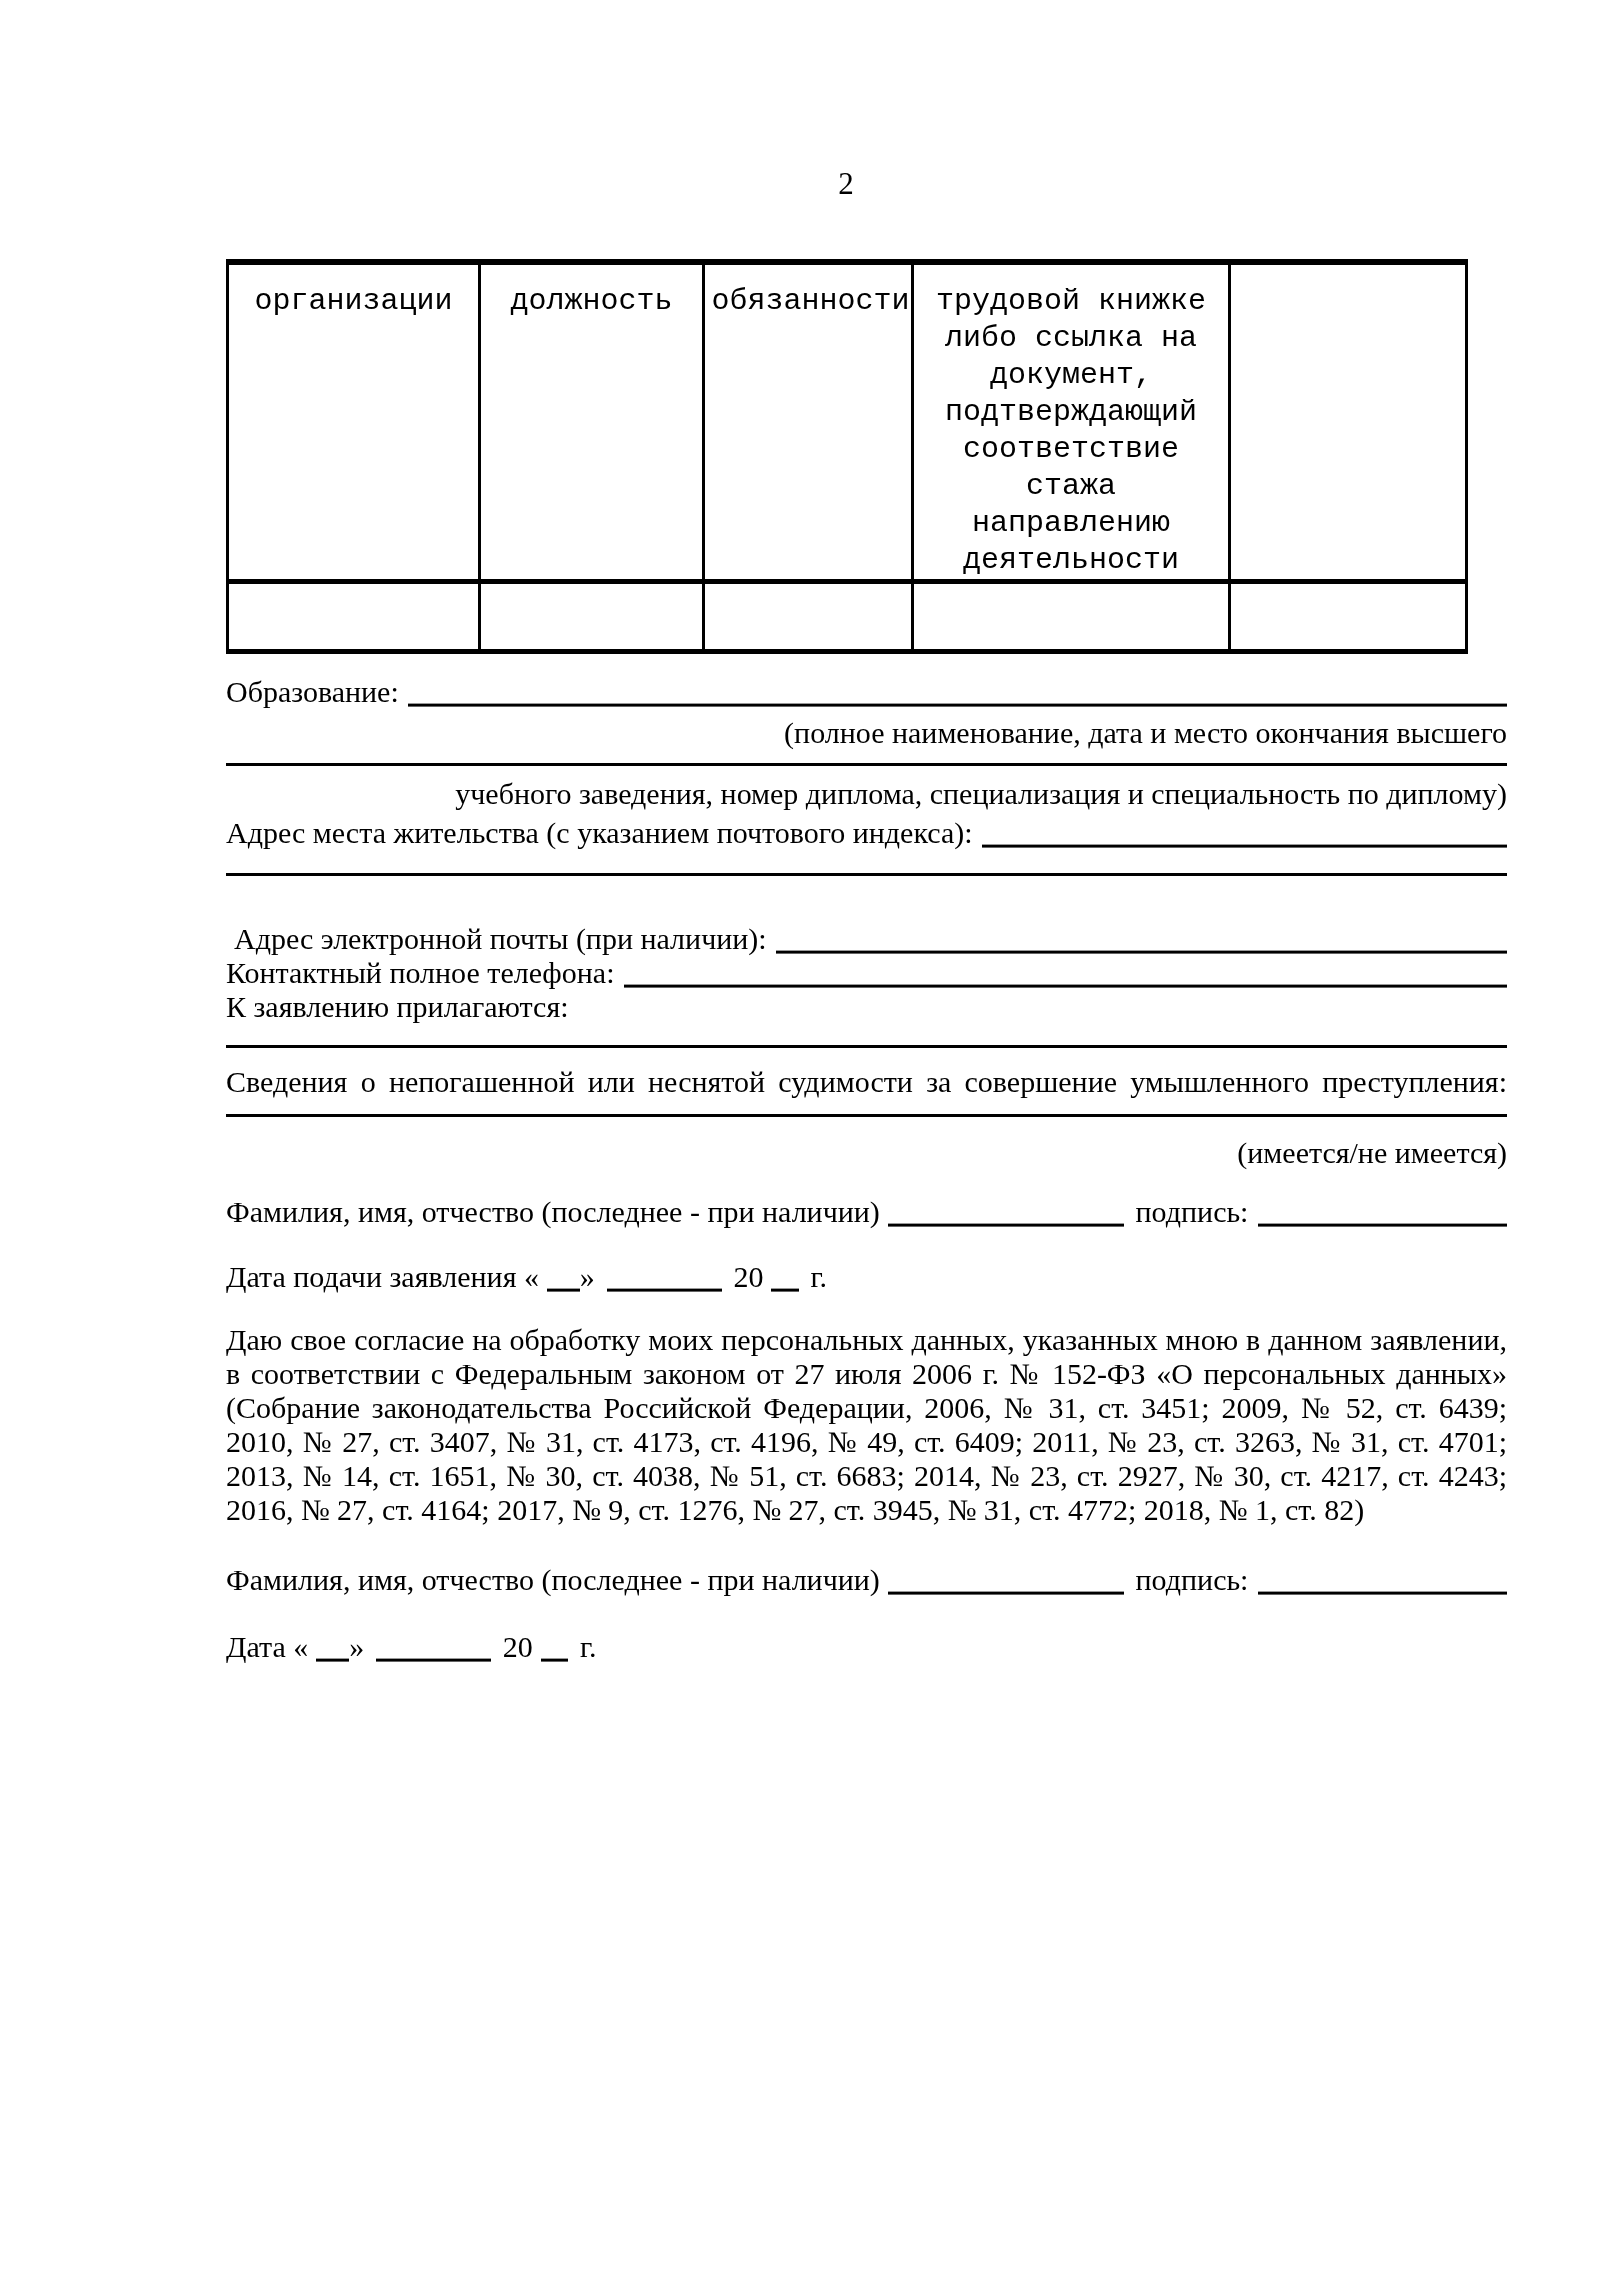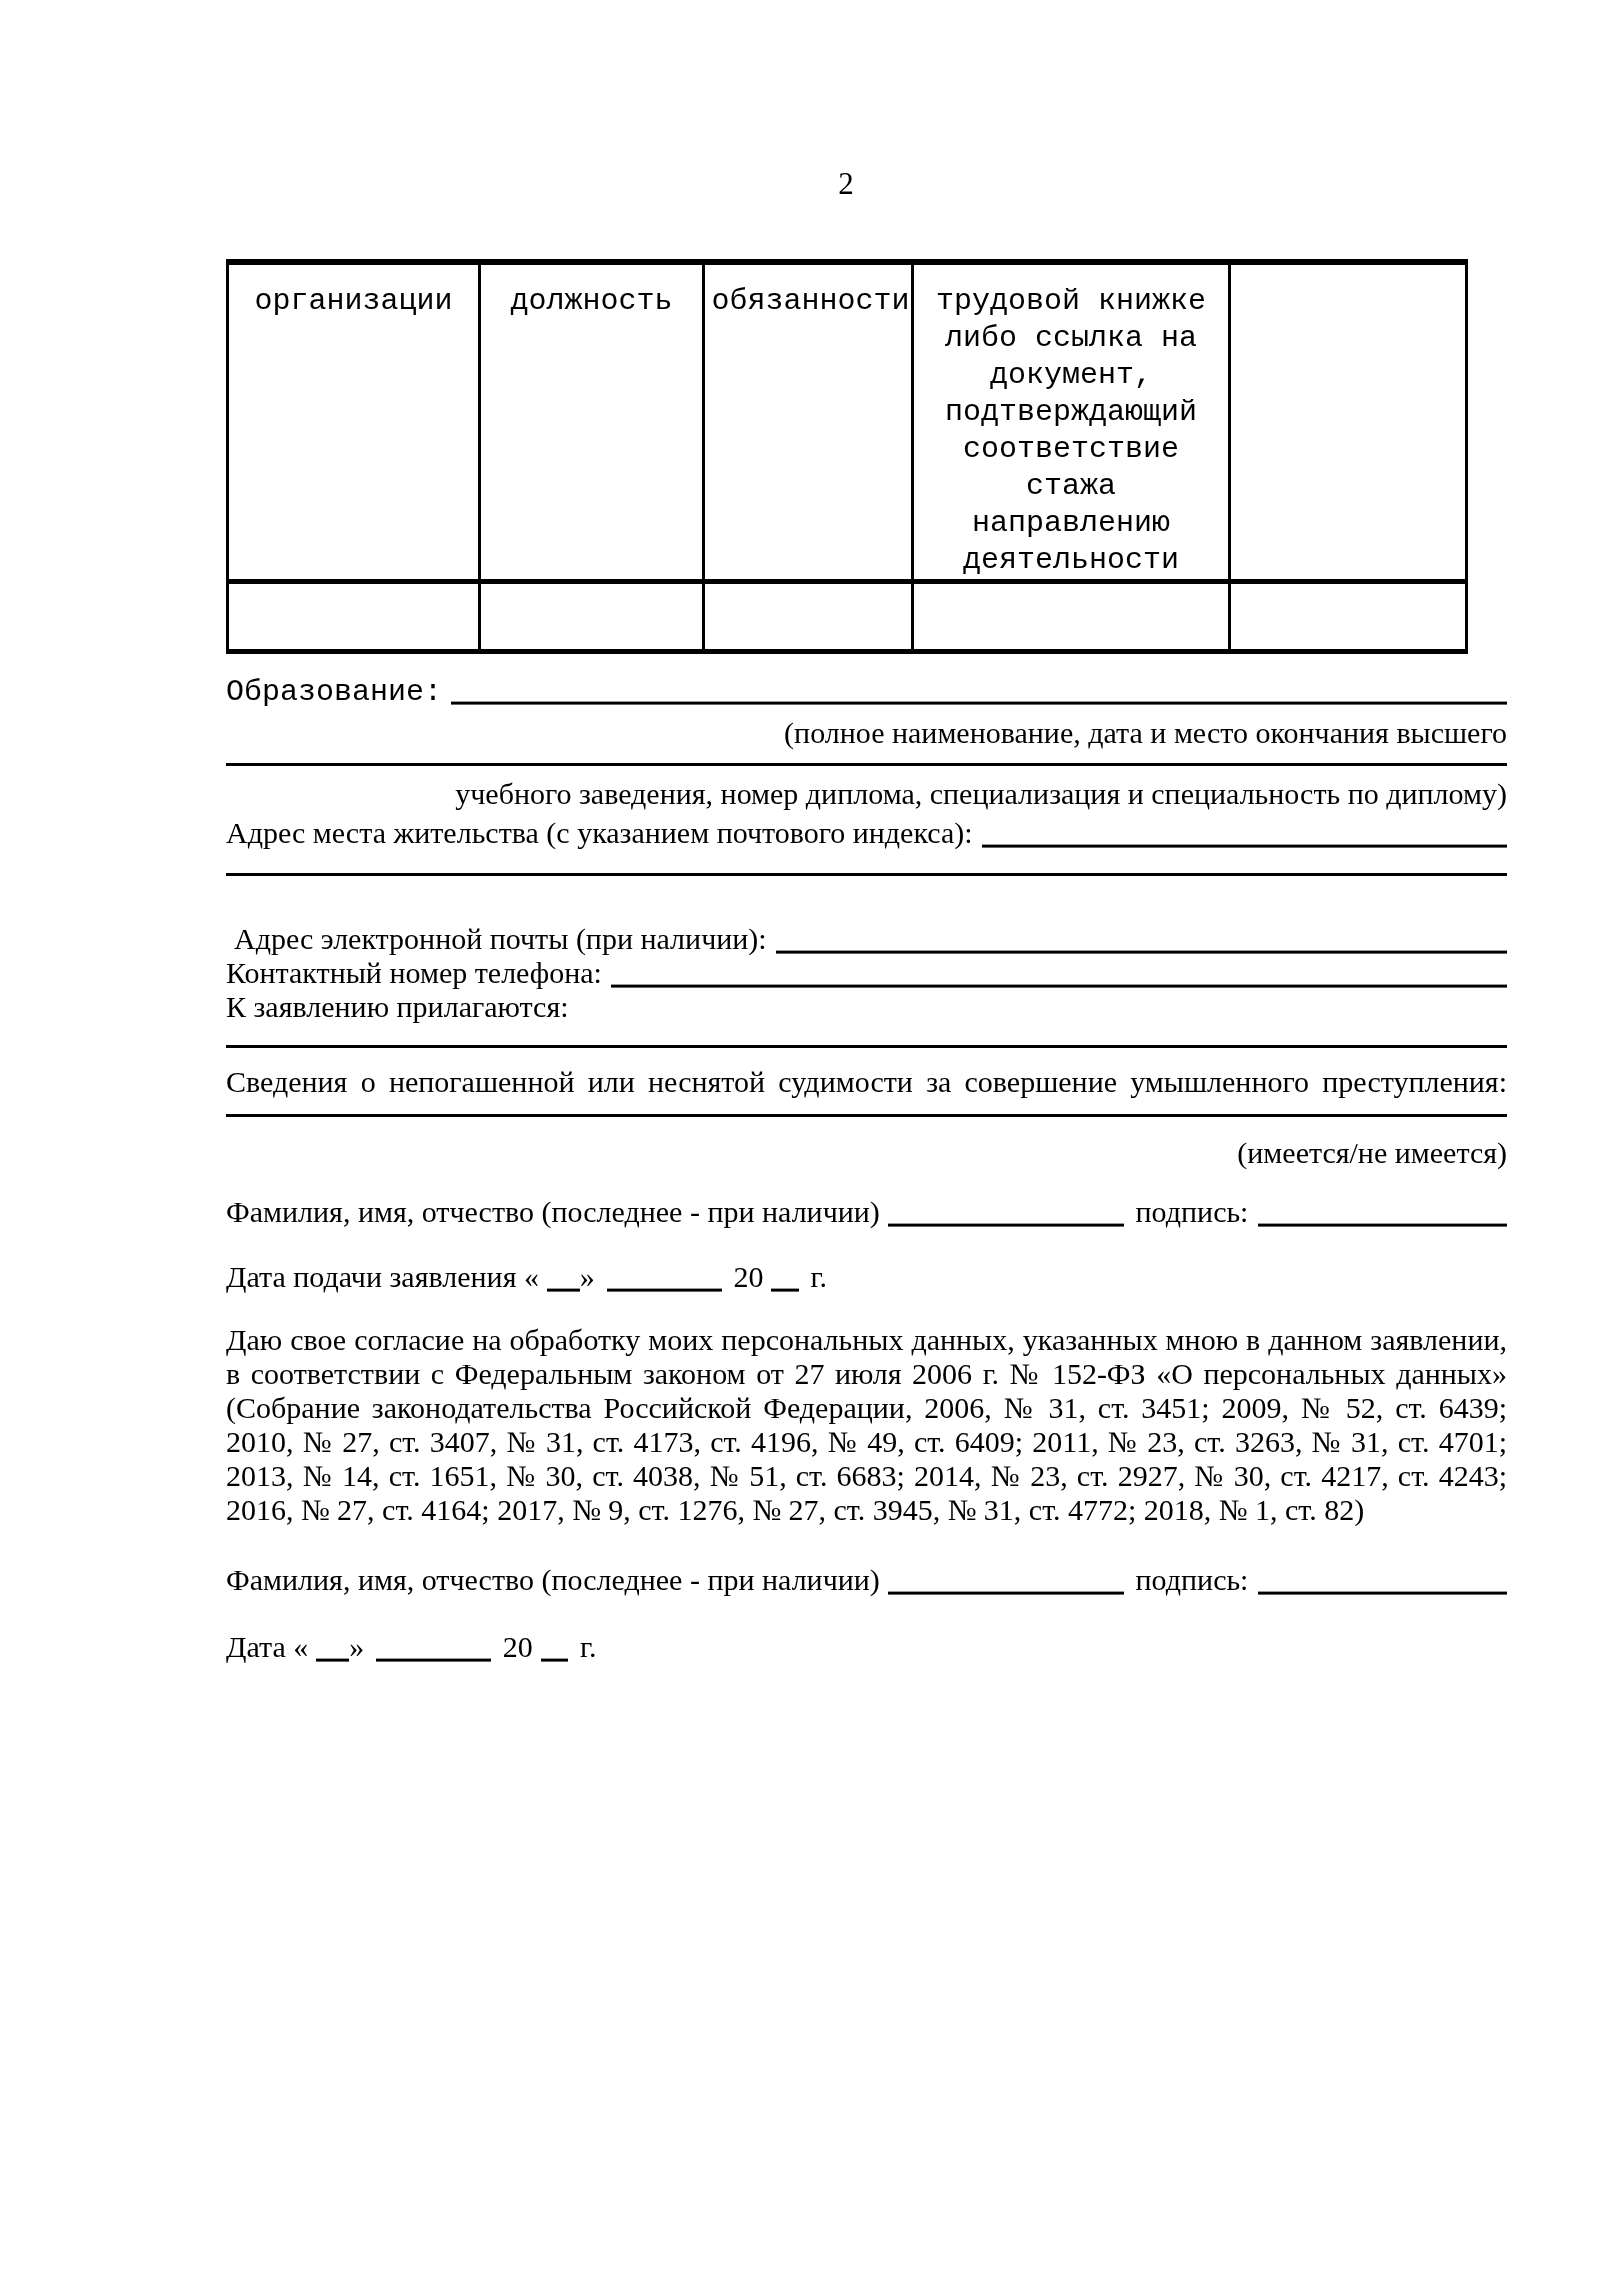--- a/index.html
+++ b/index.html
@@ -56,21 +56,21 @@
   .hr-line { border-bottom: 3.3px solid #000; }
   .caption { text-align: right; line-height: 34px; }
   .justify-line {
     line-height: 34px;
     text-align: justify; text-align-last: justify; font-family: Liberation Serif, serif;
   }
   .consent {
     margin: 29.4px 0 0 0; text-align: justify; line-height: 34px;
   }
   
-  .edu     { margin-top: 21px; font-family: Liberation Mono, monospace; }
+  .edu     { margin-top: 21px; }
   .c1      { margin-top: 7.2px; }
   .hr1     { height: 13px; }
   .c2      { margin-top: 11px; }
   .addr    { margin-top: 4.6px; }
   .hr2     { margin-top: 14.4px; height: 8.5px; }
   .email   { margin-top: 46px; margin-left: 8px; }
   .hr3     { margin-top: 13px; height: 8.5px; }
   .conv    { margin-top: 17px; }
   .hr4     { margin-top: 6.5px; height: 8.5px; }
   .c3      { margin-top: 18.3px; }
@@ -127,21 +127,21 @@
       <span class="lbl">Адрес места жительства (с указанием почтового индекса):</span>
       <span class="fill"></span>
     </div>
     <div class="hr-line hr2"></div>
 
     <div class="line email">
       <span class="lbl">Адрес электронной почты (при наличии):</span>
       <span class="fill"></span>
     </div>
     <div class="line">
-      <span class="lbl">Контактный номер телефона:</span>
+      <span class="lbl">Контактный полное телефона:</span>
       <span class="fill"></span>
     </div>
     <div class="line">
       <span class="lbl">К заявлению прилагаются:</span>
     </div>
     <div class="hr-line hr3"></div>
 
     <div class="justify-line conv">Сведения о непогашенной или неснятой судимости за совершение умышленного преступления:</div>
     <div class="hr-line hr4"></div>
     <div class="caption c3">(имеется/не имеется)</div>

